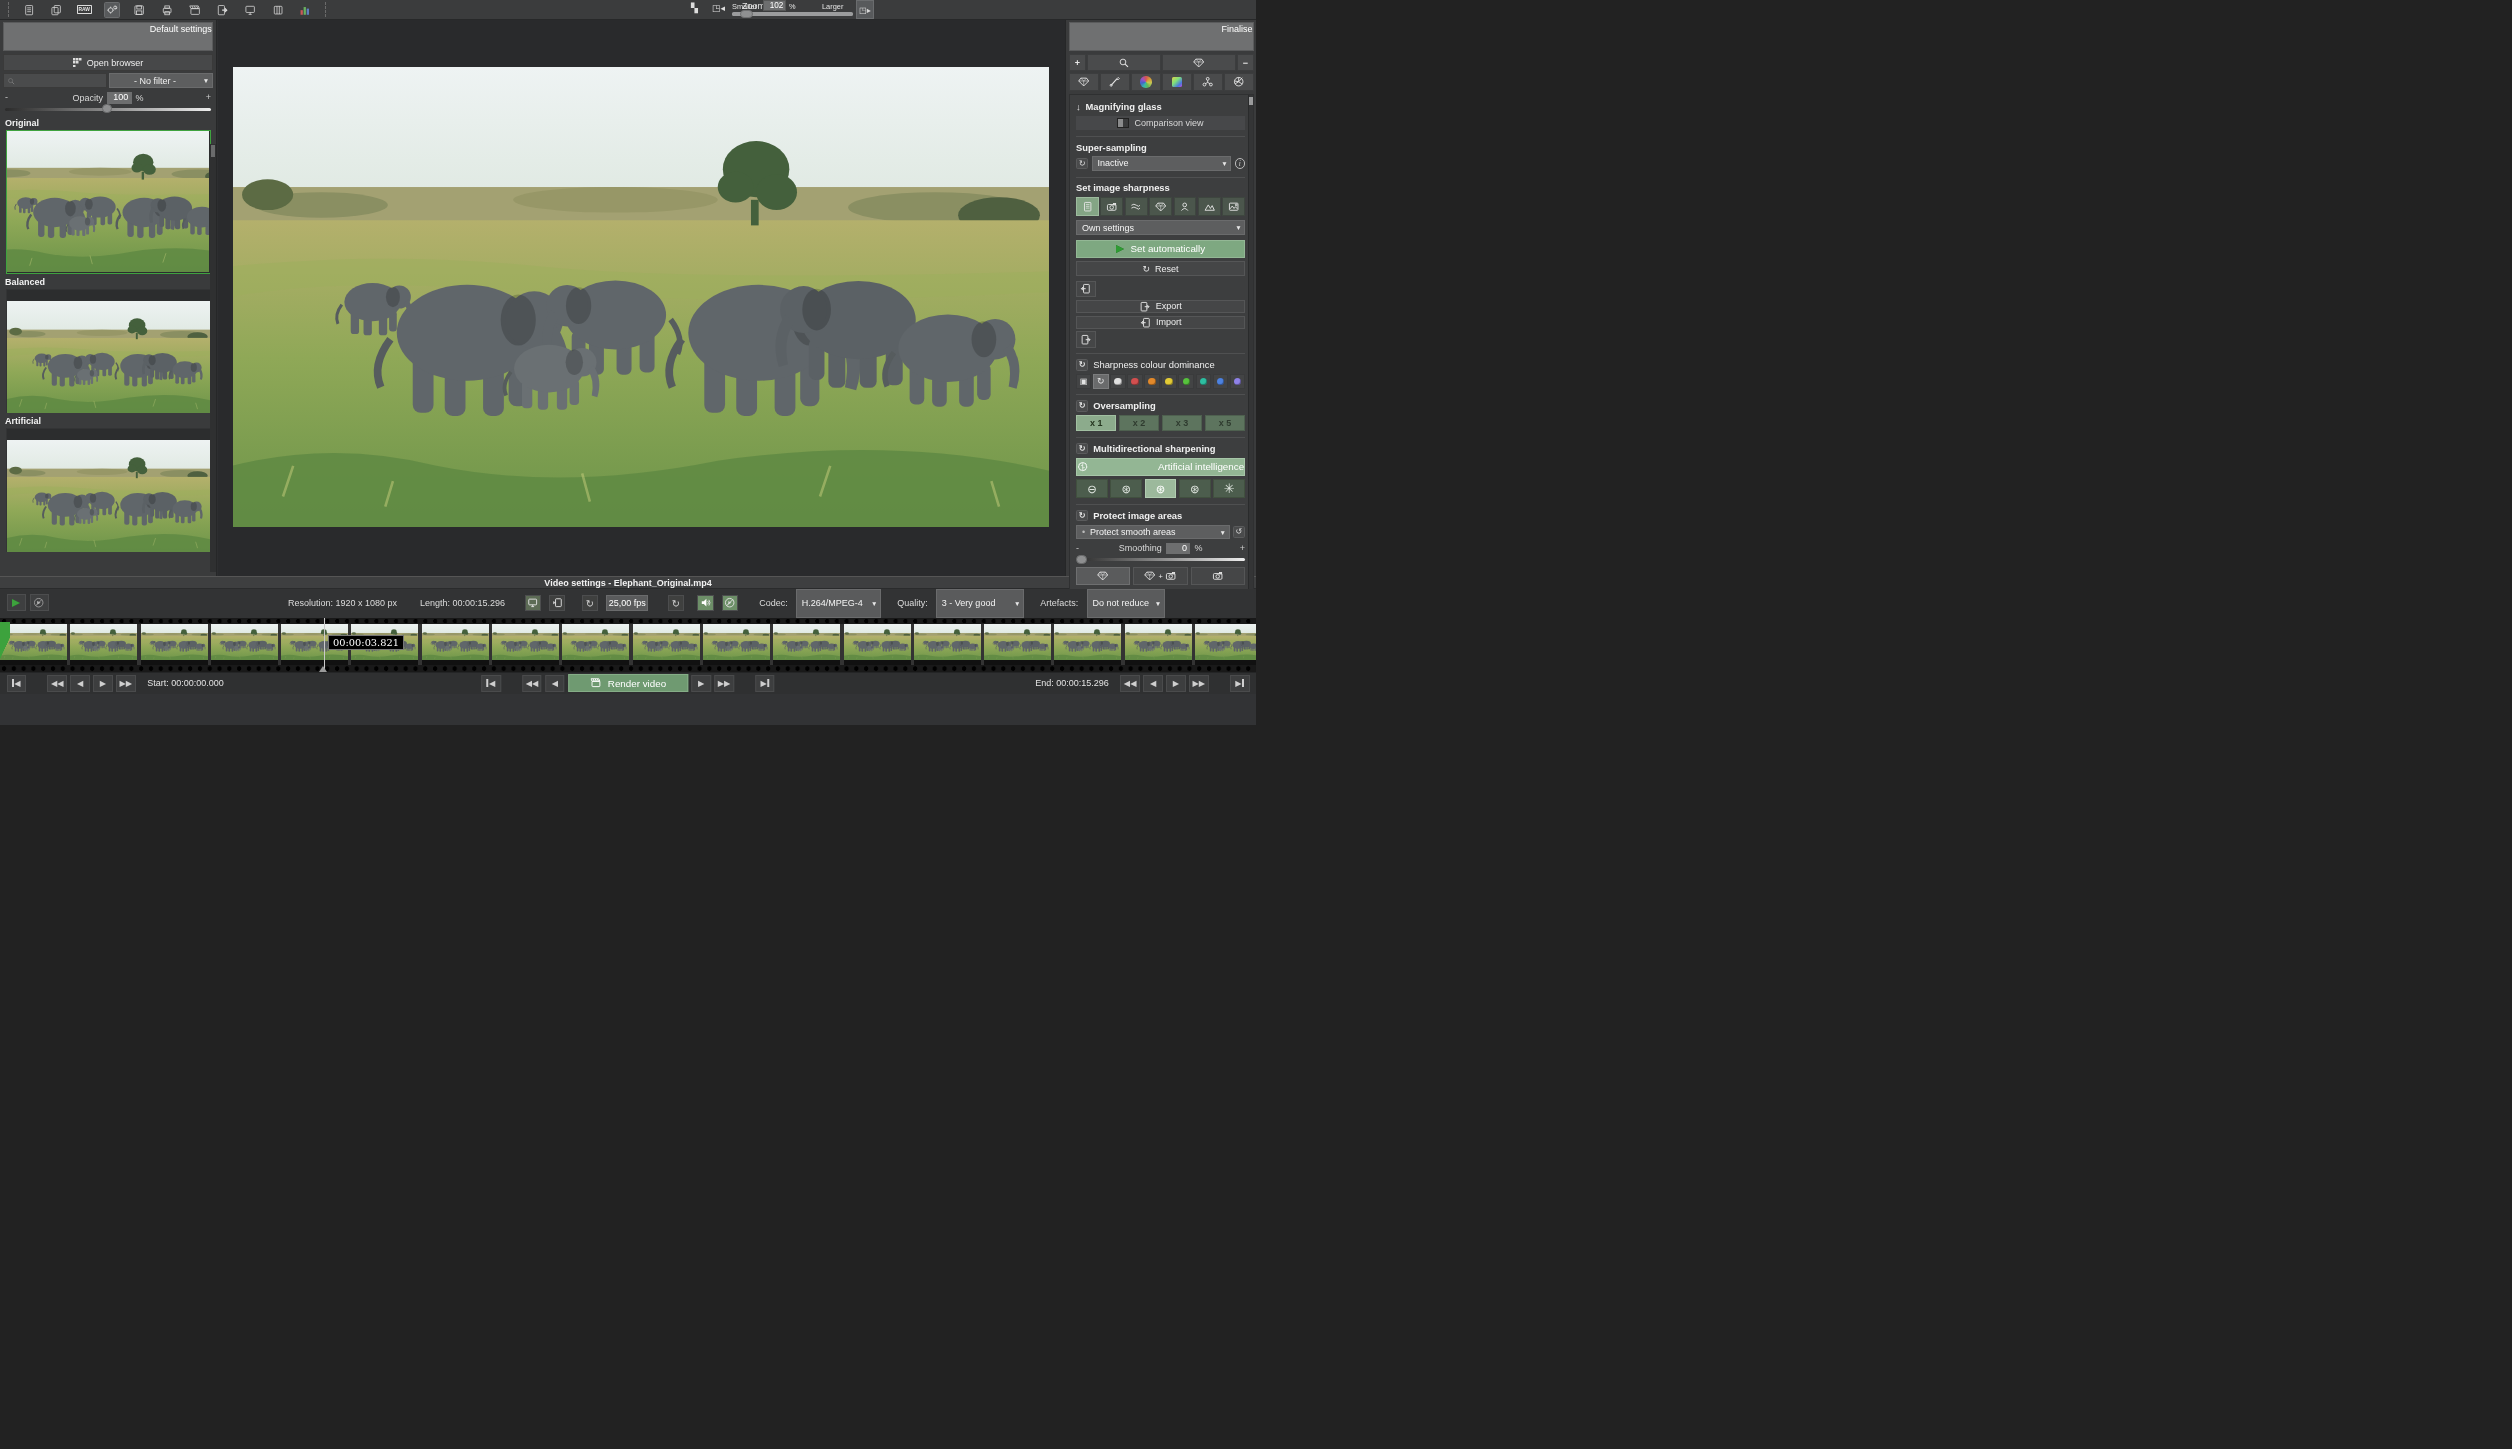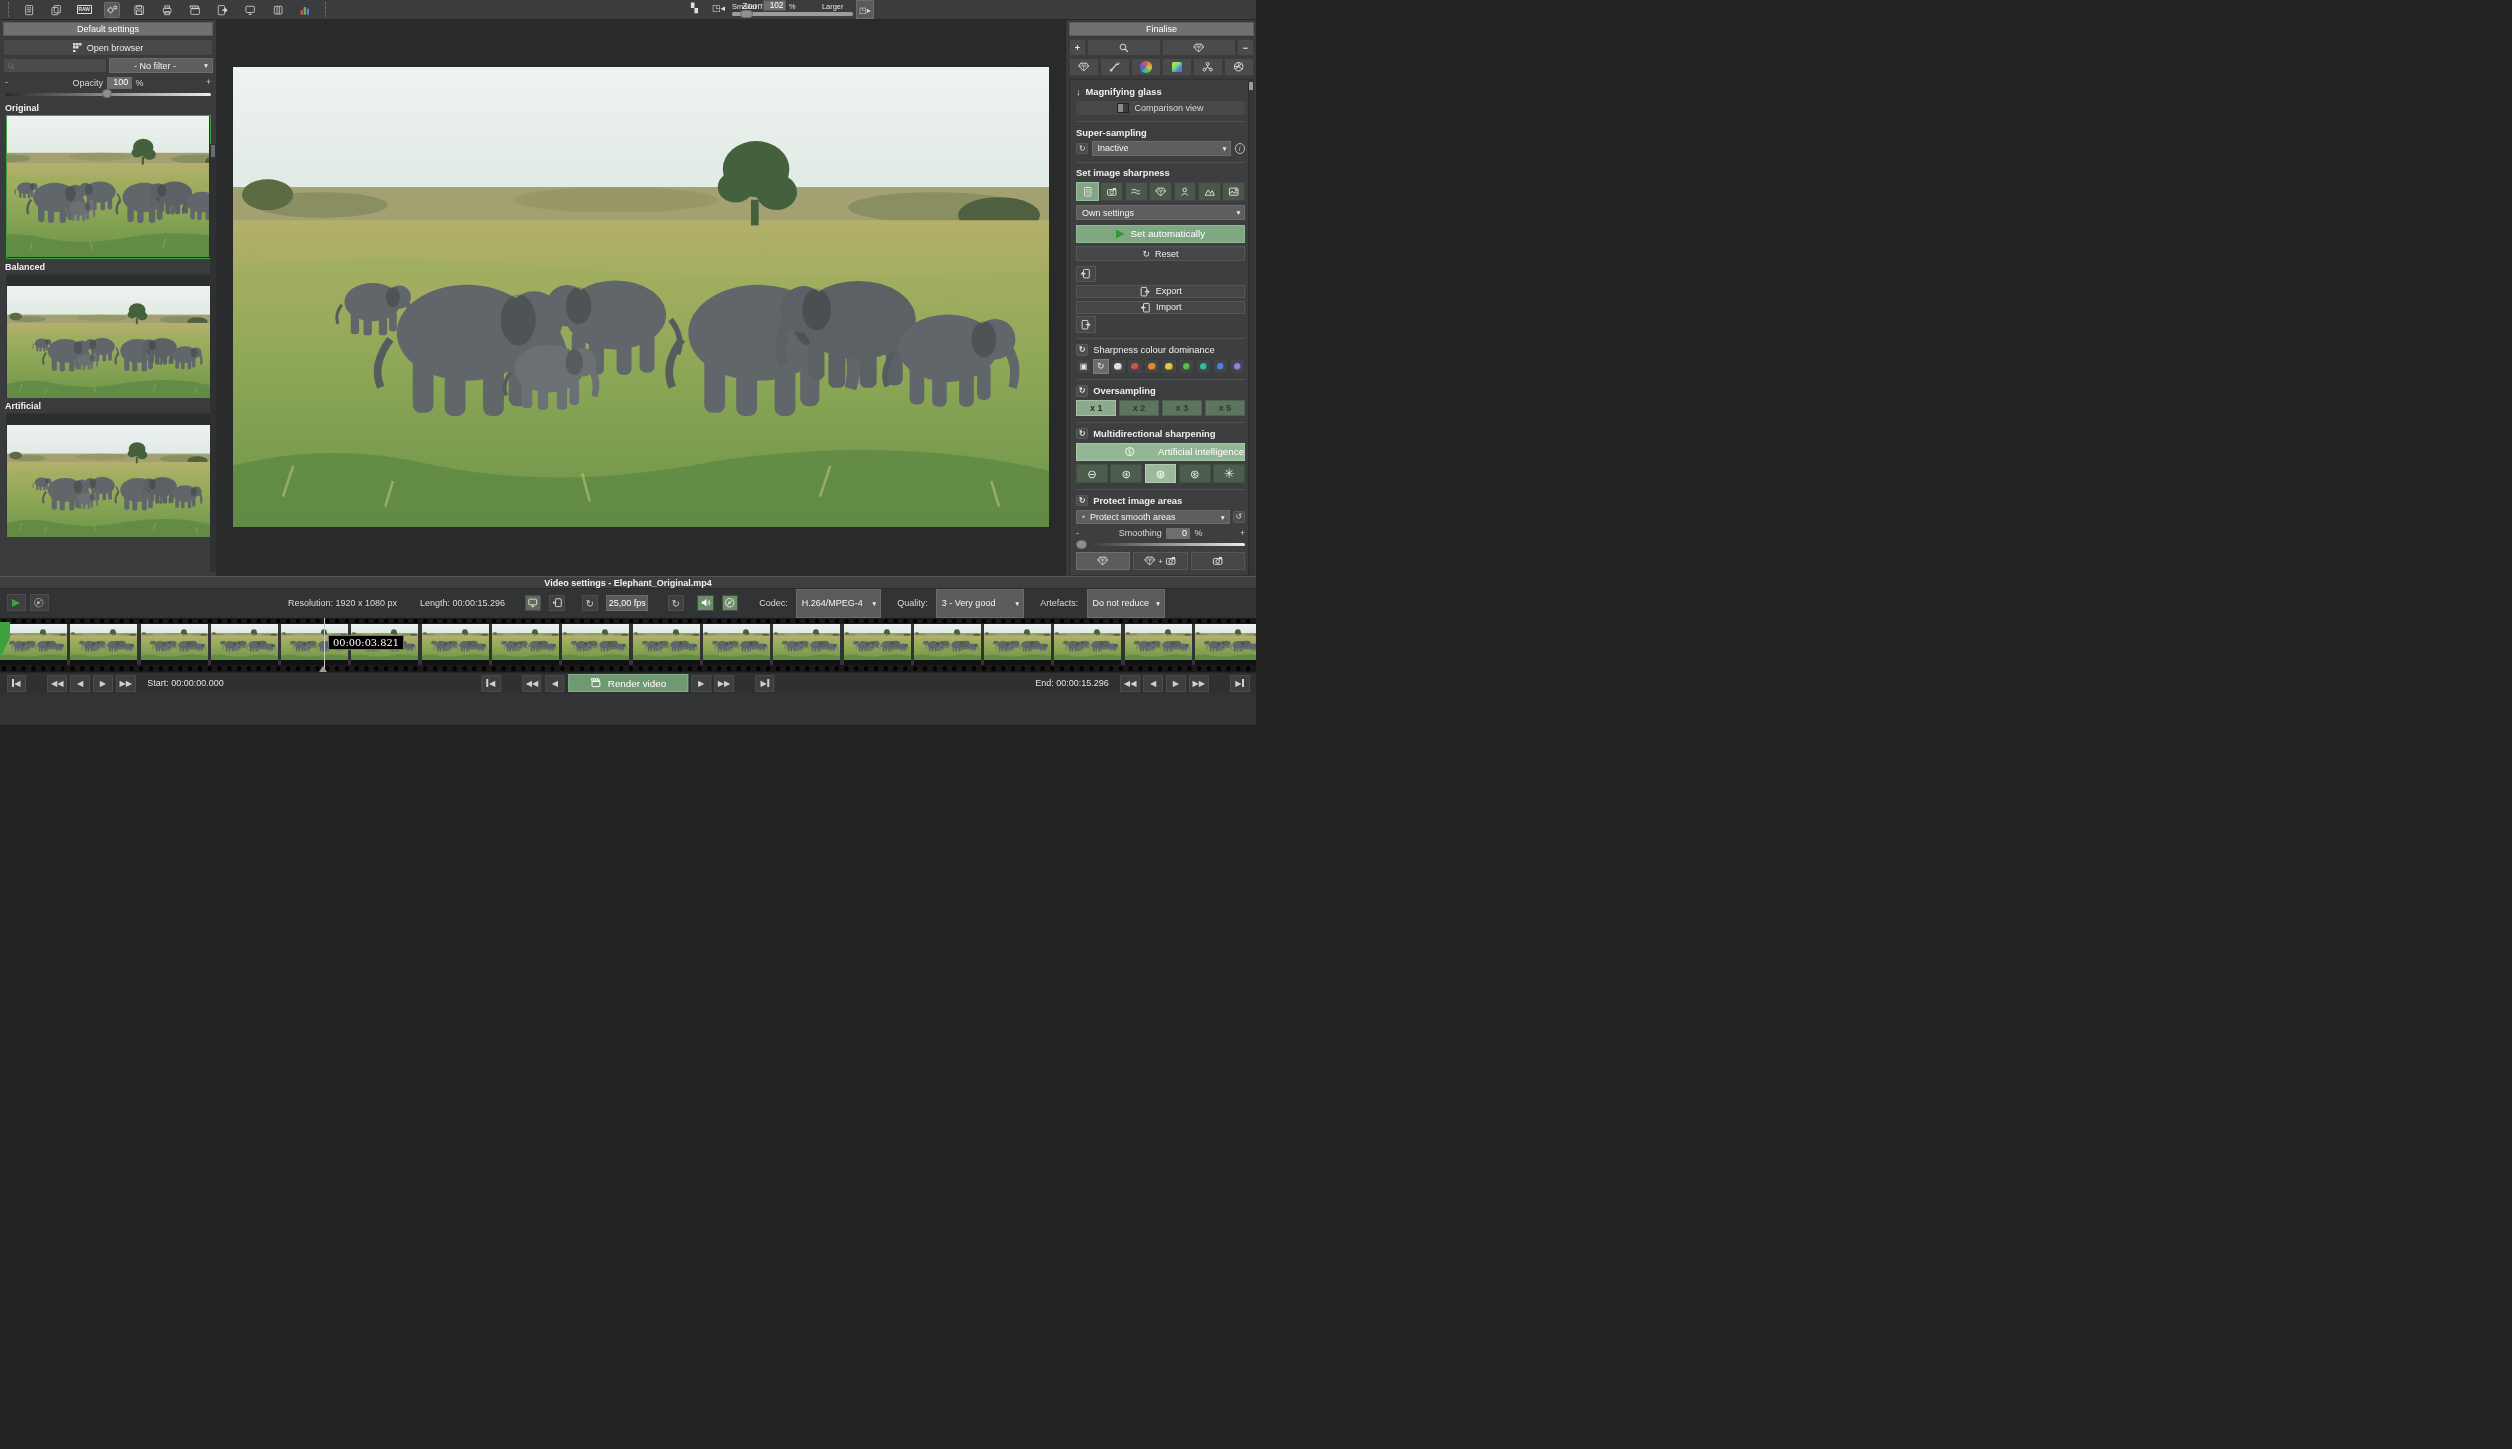--- a/index.html
+++ b/index.html
@@ -35,21 +35,21 @@
   .zc-lbl { position:absolute; top:1.6px; font-size:7.4px; color:#e4e4e4; }
   .zc-zoom { font-size:9px; }
   .zc-input { position:absolute; top:0px; left:72px; width:23px; height:10.6px; background:#6d6e6f; color:#fff; font-size:8.2px; text-align:right; padding-right:1.6px; border:0.8px solid #565757;}
   .zc-btn { position:absolute; left:165px; top:0; width:18px; height:19px; background:#585a5c; border:0.8px solid #6a6c6e; display:flex; align-items:center; justify-content:center;}
 
   
   .content { position:relative; height:556px; background:#2d2e30; }
 
   
   .left-panel { position:absolute; left:0; top:0; width:217px; height:556px; background:#3a3b3c; border-right:0.8px solid #262728; padding:2.5px 3.3px; }
-  .panel-header { height:14px; background:#6f7071; border:0.8px solid #5a5b5c; color:#fff; text-align:center; font-size:9px; line-height:12.3px; margin-bottom:3.3px;}
+  .panel-header { height:29px; background:#6f7071; border:0.8px solid #5a5b5c; color:#fff; text-align:right; font-size:9px; line-height:12.3px; margin-bottom:3.3px;}
   .lp-openbrowser { height:16.3px; background:#474849; display:flex; align-items:center; justify-content:center; gap:4.9px; color:#eee; margin-bottom:2.5px; border:0.8px solid #3a3a3a;}
   .grid-ico { display:inline-block; width:9px; height:9px;
       background:linear-gradient(#ddd,#ddd) 0 0/2.5px 2.5px, linear-gradient(#ddd,#ddd) 3.3px 0/2.5px 2.5px, linear-gradient(#ddd,#ddd) 6.5px 0/2.5px 2.5px,
                  linear-gradient(#ddd,#ddd) 0 3.3px/2.5px 2.5px, linear-gradient(#ddd,#ddd) 3.3px 3.3px/2.5px 2.5px,
                  linear-gradient(#ddd,#ddd) 0 6.5px/2.5px 2.5px;
       background-repeat:no-repeat;}
   .lp-filter-row { display:flex; gap:1.6px; margin-bottom:4.1px; }
   .lp-search { flex:1; height:14.7px; background:#4a4b4c; border:0.8px solid #3a3a3a; position:relative;}
   .lp-search .mag { position:absolute; left:2.5px; top:2.5px; width:8.2px; height:8.2px; opacity:.5;}
   .lp-dd { flex:1; height:14.7px; background:#5d5e5f; border:0.8px solid #6a6b6c; color:#f0f0f0; display:flex; align-items:center; }
@@ -105,21 +105,21 @@
   .exp-row { display:flex; gap:2.5px; margin-bottom:1.6px;flex-direction:column;}
   .exp-row .mini { width:19.6px; height:16.3px; background:#454647; border:0.8px solid #555657; display:flex; align-items:center; justify-content:center;}
   .exp-row .wide { flex:1; height:16.3px; background:#454647; border:0.8px solid #555657; color:#eee; display:flex; align-items:center; justify-content:center; gap:4.9px;}
   .dots-row { display:flex; gap:1.6px; }
   .dots-row .dbtn { flex:1; height:14.7px; background:#434445; border:0.8px solid #3a3b3c; display:flex; align-items:center; justify-content:center;}
   .dots-row .dbtn.sel { background:#6a6b6c; border-color:#7c7d7e; }
   .cdot { width:7.4px; height:7.4px; border-radius:50%; box-shadow:inset -0.8px -0.8px 0.8px rgba(0,0,0,.4);}
   .ov-row { display:flex; gap:2.5px; }
   .ov-row .obtn { flex:1; height:16.3px; background:#5d745e; border:0.8px solid #4e604f; color:#2f3b2f; font-weight:bold; display:flex; align-items:center; justify-content:center;}
   .ov-row .obtn.sel { background:#8cab8c; border-color:#a2c0a2; color:#24351f;}
-  .ai-btn { height:18px; background:#93b694; border:0.8px solid #a7c6a8; color:#fff; font-size:9.8px; display:flex; align-items:center; justify-content:flex-end; gap:23px; margin-bottom:3.3px;}
+  .ai-btn { height:18px; background:#93b694; border:0.8px solid #a7c6a8; color:#fff; font-size:9.8px; display:flex; align-items:center; justify-content:space-between; gap:23px; margin-bottom:3.3px;}
   .md-row { display:flex; gap:2.5px; }
   .md-row .mbtn { flex:1; height:19.6px; background:#4c5d4d; border:0.8px solid #41503f; color:#dfe5df; font-size:11.4px; display:flex; align-items:center; justify-content:center;}
   .md-row .mbtn.sel { background:#9cb99c; border-color:#b1cdb1; color:#fff;}
   .prot-row { display:flex; gap:3.3px; align-items:center; margin-bottom:3.3px;}
   .sm-slider-row { position:relative; height:11.4px; display:flex; align-items:center; justify-content:center; gap:4.1px; }
   .p3-row { display:flex; gap:3.3px; margin-top:3.3px;}
   .p3-row .pbtn { flex:1; height:18px; background:#454647; border:0.8px solid #555657; color:#eee; display:flex; align-items:center; justify-content:center; gap:2.5px;}
   .p3-row .pbtn.sel { background:#5a5b5c; border-color:#6e6f70;}
   .cs-row { display:flex; gap:2.5px; margin-bottom:3.3px;}
   .cs-row .cbtn { flex:1; height:19.6px; background:#5c745d; border:0.8px solid #4d614e; display:flex; align-items:center; justify-content:center;}

